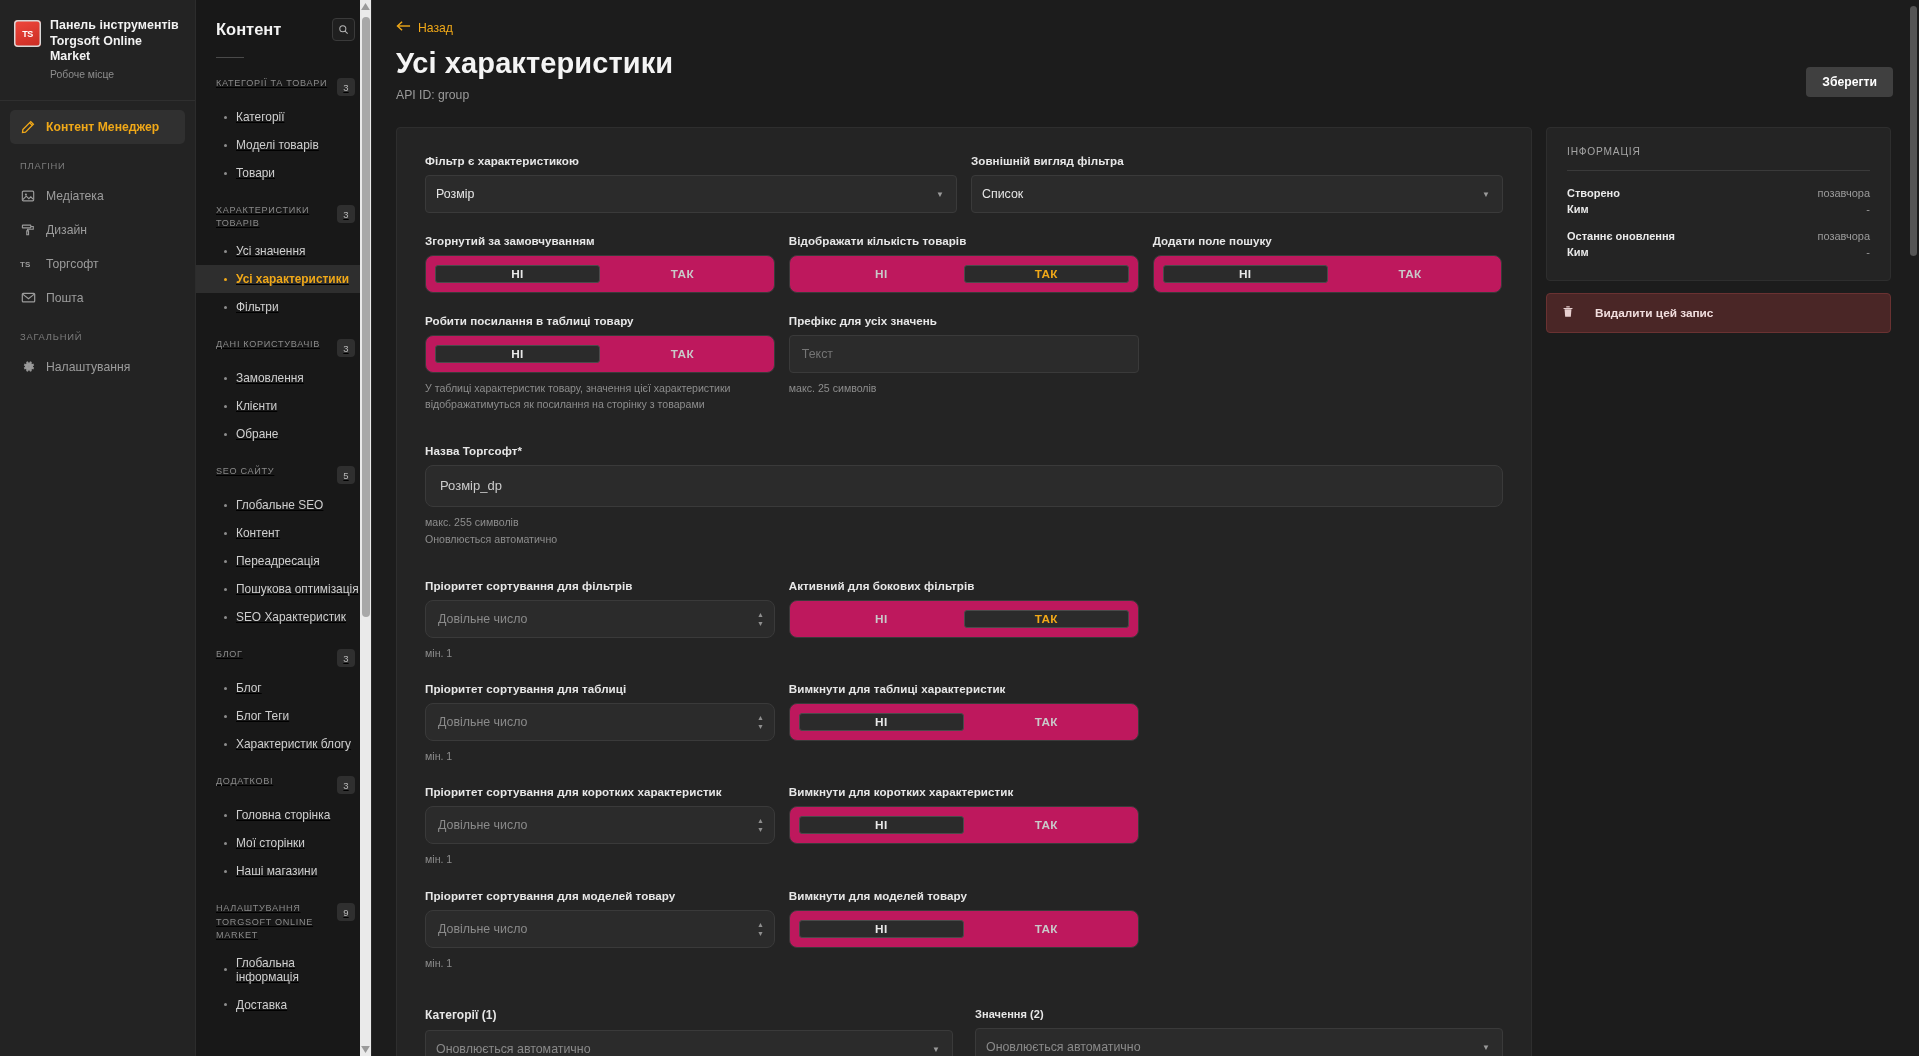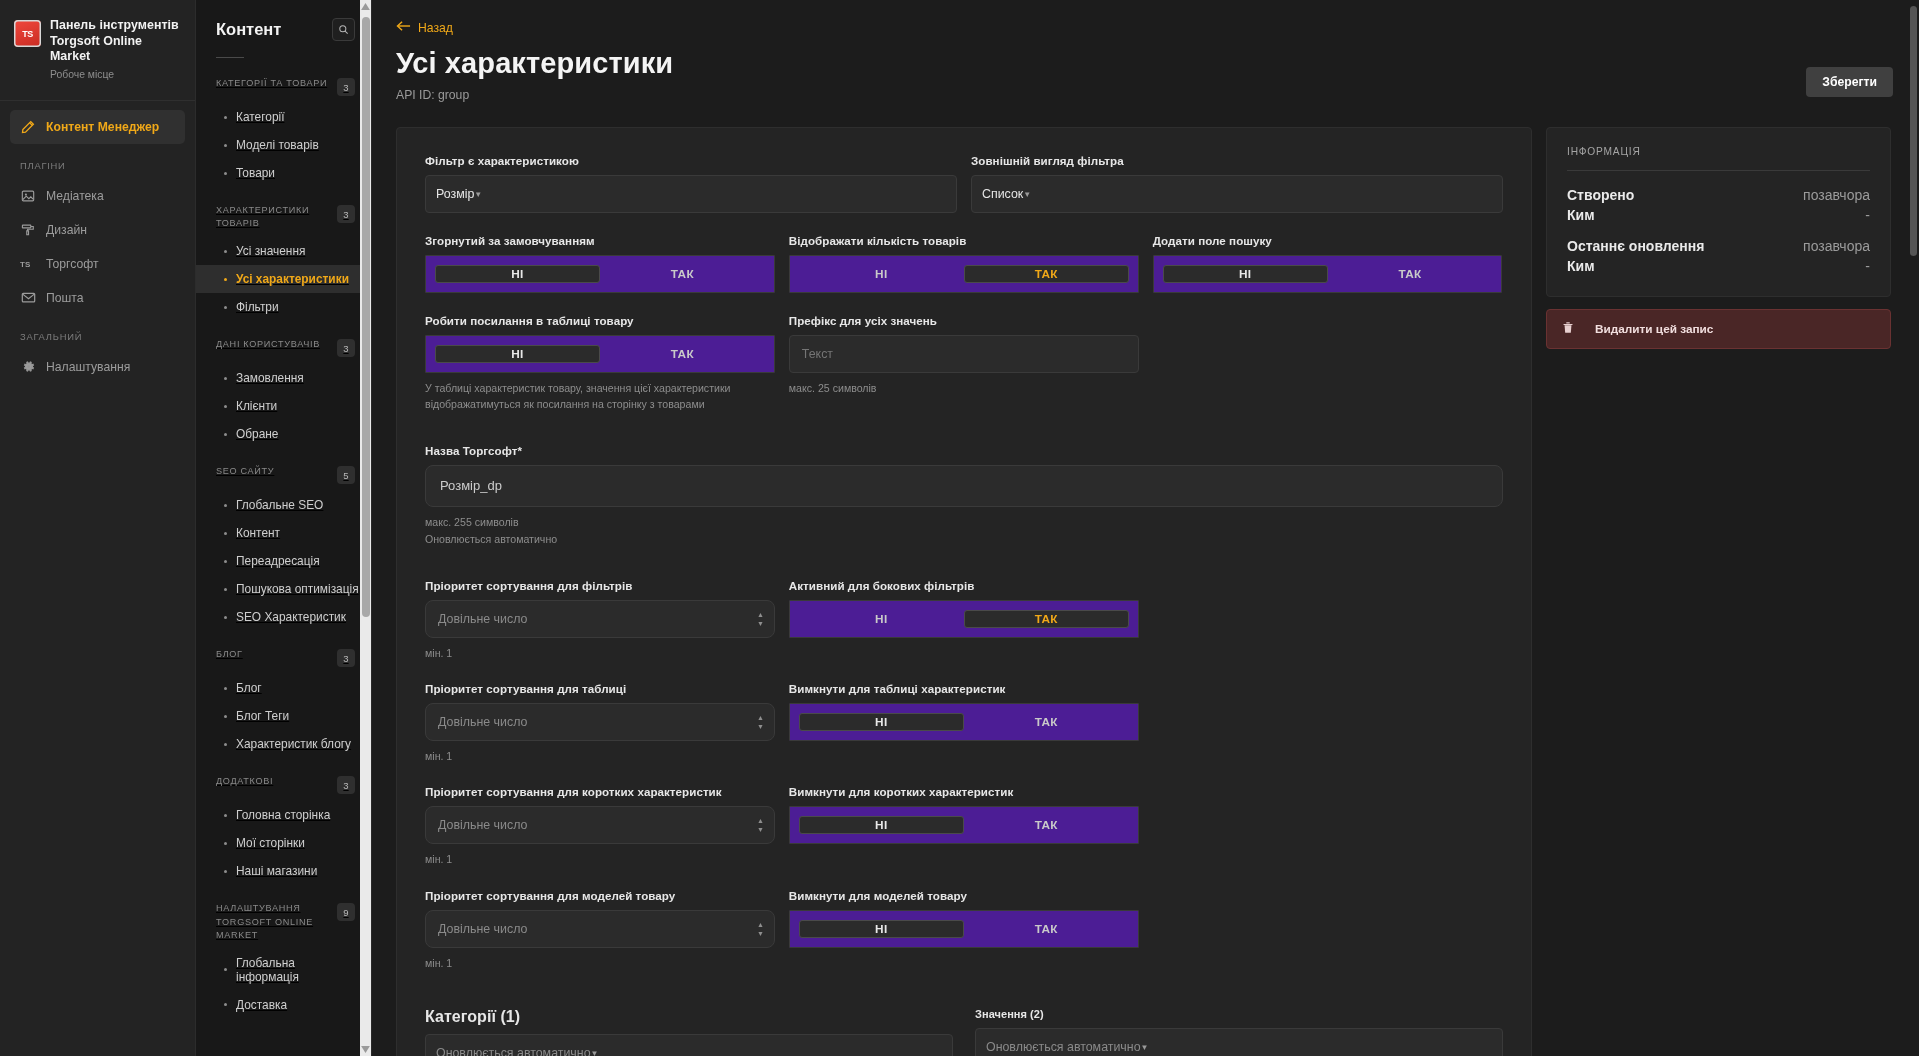--- a/index.html
+++ b/index.html
@@ -202,21 +202,21 @@
   }
   .side-col { flex: 0 0 345px; display: flex; flex-direction: column; gap: 12px; }
   .info-card {
     background: #242424; border: 1px solid #2e2e2e; border-radius: 4px;
     padding: 18px 20px 20px 20px;
   }
   .info-title { color: #a5a5a5; font-size: 10.2px; letter-spacing: 0.8px; text-transform: uppercase; }
   .info-rule { height: 1px; background: #3a3a3a; margin: 13px 0 14px 0; }
   .info-row {
     display: flex; justify-content: space-between; align-items: baseline;
-    padding: 2px 0; font-size: 14px;
+    padding: 2px 0; font-size: 11px;
   }
   .info-row .k { color: #eaeaea; font-weight: 700; }
   .info-row .v { color: #9b9b9b; }
   .info-gap { height: 11px; }
   .delete-btn {
     display: flex; align-items: center; gap: 21px;
     background: #4a2626; border: 1px solid #6a3232; border-radius: 4px;
     color: #f1dede; font-size: 11.8px; font-weight: 700;
     padding: 11px 15px; cursor: pointer;
   }
@@ -236,30 +236,30 @@
     background: #2b2b2b;
     border: 1px solid #3a3a3a;
     border-radius: 4px;
     color: #e6e6e6; font-size: 12.4px;
     padding: 0 12px;
     display: flex; align-items: center;
     font-family: inherit;
     cursor: pointer;
   }
   .textinput { cursor: text; }
-  .select { justify-content: flex-start; padding-left: 10px; }
+  .select { justify-content: space-between; padding-left: 10px; }
   .select .caret { color: #9a9a9a; font-size: 8px; }
   .ph { color: #8a8a8a; }
   .filled { color: #e6e6e6; }
 
   .toggle {
     display: flex;
-    background: #4c1d95;
+    background: #be185d;
     border: 1px solid #3a3a3a;
-    border-radius: 1px;
+    border-radius: 8px;
     padding: 9px;
     width: 100%;
     height: 38px;
     overflow: hidden;
   }
   .toggle .opt {
     flex: 1 1 50%;
     display: flex; align-items: center; justify-content: center;
     font-size: 11.8px; font-weight: 700; color: #c9c9c9;
     border-radius: 3px; cursor: pointer;
@@ -718,21 +718,21 @@
               <div class="opt">ТАК</div>
             </div>
           </div>
           <div class="col-3"></div>
         </div>
 
         <div class="sec-gap" style="height:16px"></div>
 
         <div class="row2" style="gap:22px">
           <div class="col">
-            <label class="flabel" style="font-size:16px">Категорії (1)</label>
+            <label class="flabel" style="font-size:12px">Категорії (1)</label>
             <div class="select">
               <span class="ph">Оновлюється автоматично</span>
               <span class="caret">▼</span>
             </div>
 
           </div>
           <div class="col">
             <label class="flabel" style="font-size:11px">Значення (2)</label>
             <div class="select">
               <span class="ph">Оновлюється автоматично</span>

